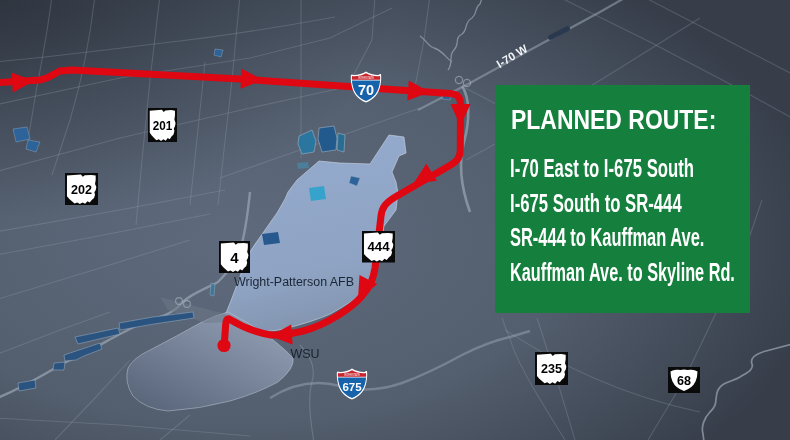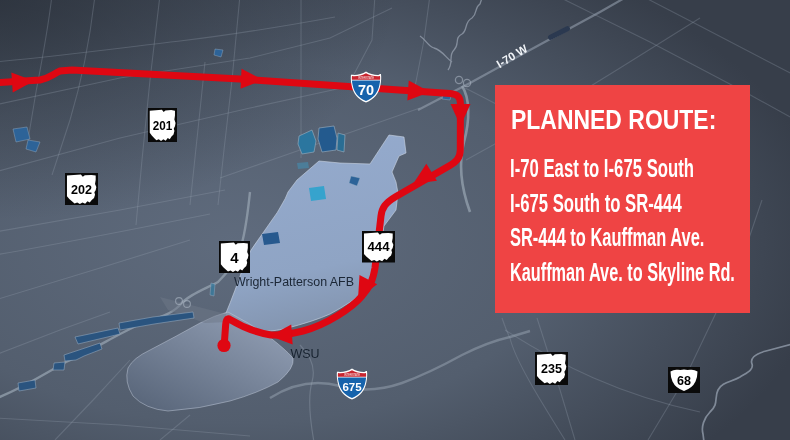--- a/index.html
+++ b/index.html
@@ -1,18 +1,18 @@
 <!DOCTYPE html>
 <html><head>
 <meta charset="utf-8">
 <style>
   html,body{margin:0;padding:0;background:#000;}
   #stage{position:relative;width:790px;height:440px;overflow:hidden;font-family:"Liberation Sans",sans-serif;}
   #stage svg{position:absolute;left:0;top:0;}
-  #panel{position:absolute;left:495px;top:85px;width:255px;height:228px;background:#ef4444;color:#fff;text-align:right;}
+  #panel{position:absolute;left:495px;top:85px;width:255px;height:228px;background:#15803d;color:#fff;text-align:right;}
   #panel .title{position:absolute;left:16px;top:35px;font-size:27px;font-weight:bold;white-space:nowrap;transform-origin:0 50%;transform:translateY(-50%) scaleX(0.85);}
   #panel .ln{position:absolute;left:15px;font-size:25px;font-weight:bold;white-space:nowrap;transform-origin:0 50%;}
 </style>
 </head>
 <body>
 <div id="stage">
 <svg width="790" height="440" viewBox="0 0 790 440">
   <defs>
     <radialGradient id="glow" cx="0.30" cy="0.55" r="0.75">
       <stop offset="0" stop-color="#5f6b7d"></stop>

